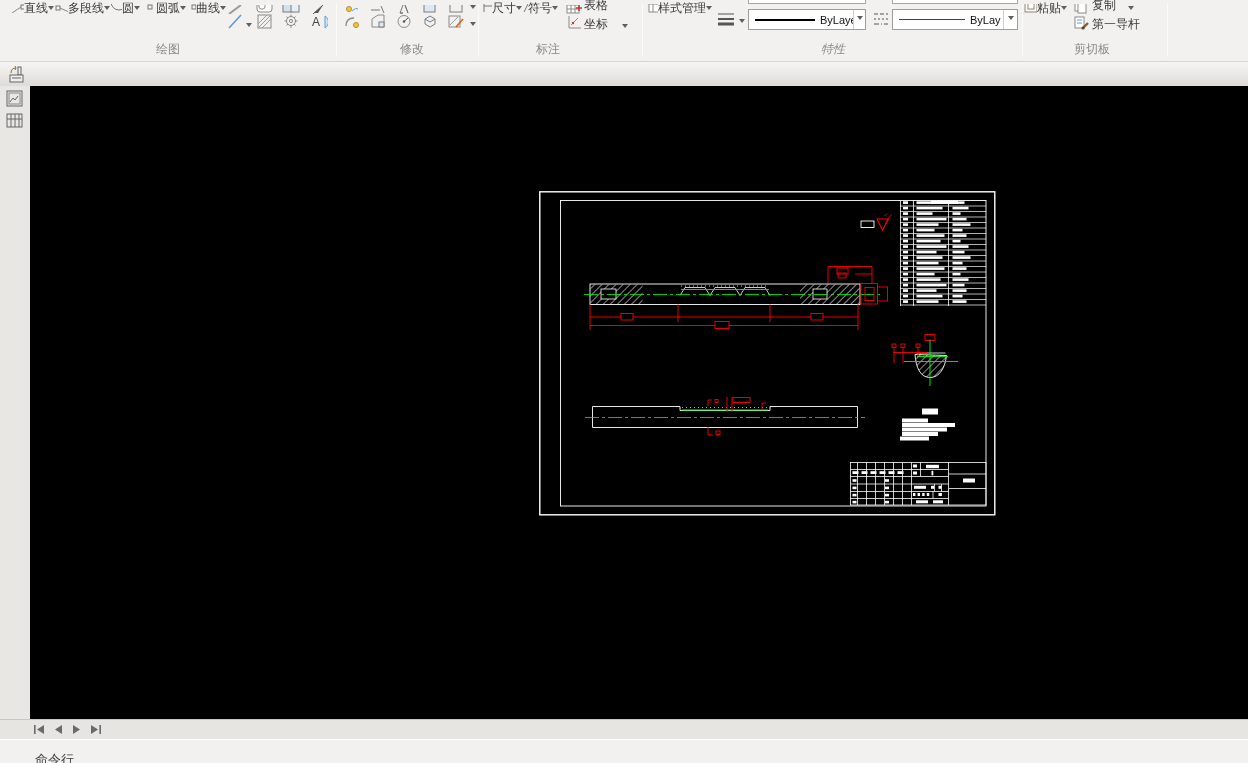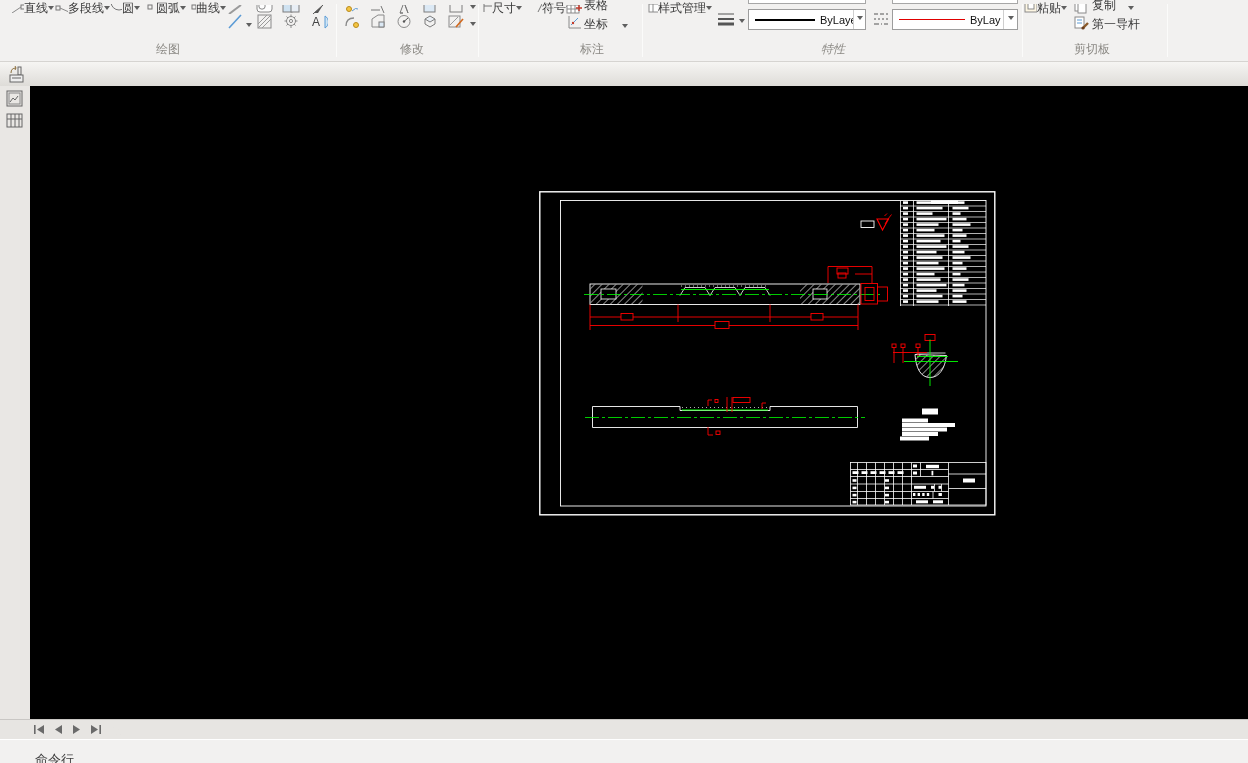--- a/index.html
+++ b/index.html
@@ -237,21 +237,21 @@
 
   <div class="bigbtn" style="left:482px;width:40px;">
     <div class="frag">
       <svg width="18" height="9">
           <path d="M2,-4 V8 M16,-4 V8 M2,2 H16" stroke="#777" fill="none"></path>
         </svg>
     </div>
     <div class="lbl">尺寸</div>
     <div class="caret"></div>
   </div>
-  <div class="bigbtn" style="left:534px;width:38px;">
+  <div class="bigbtn" style="left:520px;width:38px;">
     <div class="frag">
       <svg width="18" height="9">
           <path d="M4,8 L9,-2 L14,8" stroke="#777" fill="none"></path>
         </svg>
     </div>
     <div class="lbl">符号</div>
     <div class="caret"></div>
   </div>
   <div class="sicon" style="left:566px;top:0;">
     <svg width="16" height="9">
@@ -263,21 +263,21 @@
   <div class="rowlbl" style="left:584px;top:-3px;">表格</div>
   <div class="sicon" style="left:566px;top:15px;">
     <svg width="16" height="16">
         <path d="M3,1 V13 H15" stroke="#8a8a8a" fill="none"></path>
         <path d="M5,10 L12,3" stroke="#5b9bd5"></path>
         <circle cx="7" cy="8" r="1.2" fill="#c0392b"></circle>
       </svg>
   </div>
   <div class="rowlbl" style="left:584px;top:16px;">坐标</div>
   <div class="caret sm" style="position:absolute;left:622px;top:21px;"></div>
-  <div class="grplbl" style="left:592px;">标注</div>
+  <div class="grplbl" style="left:548px;">标注</div>
   <div class="divider" style="left:642px;"></div>
 
   <div class="bigbtn" style="left:646px;width:66px;">
     <div class="frag">
       <svg width="18" height="9">
           <rect x="3" y="-4" width="12" height="12" fill="#fdfdfd" stroke="#8a8a8a"></rect>
           <path d="M3,0 H15 M7,-4 V8" stroke="#8a8a8a"></path>
         </svg>
     </div>
     <div class="lbl">样式管理</div>

